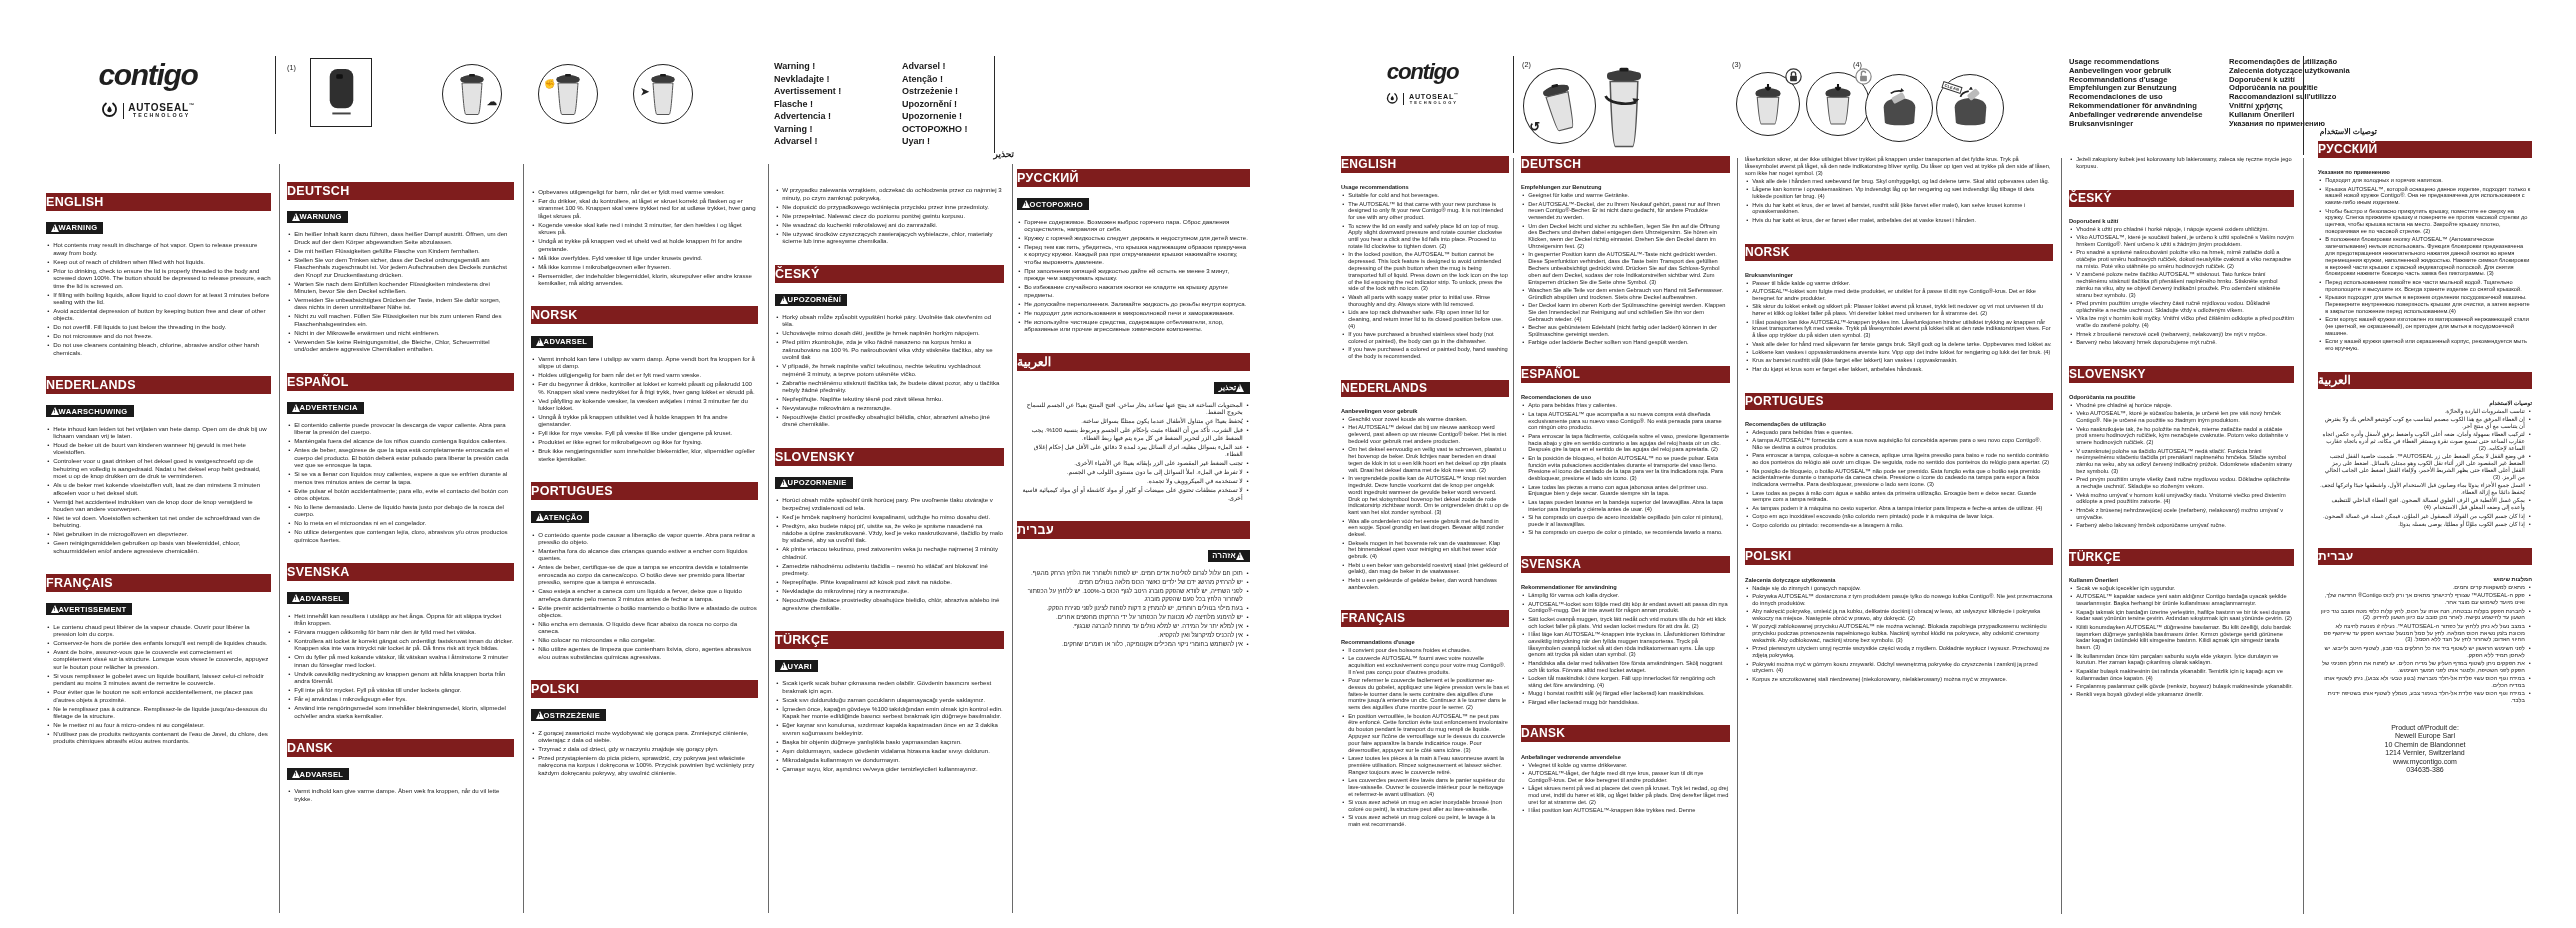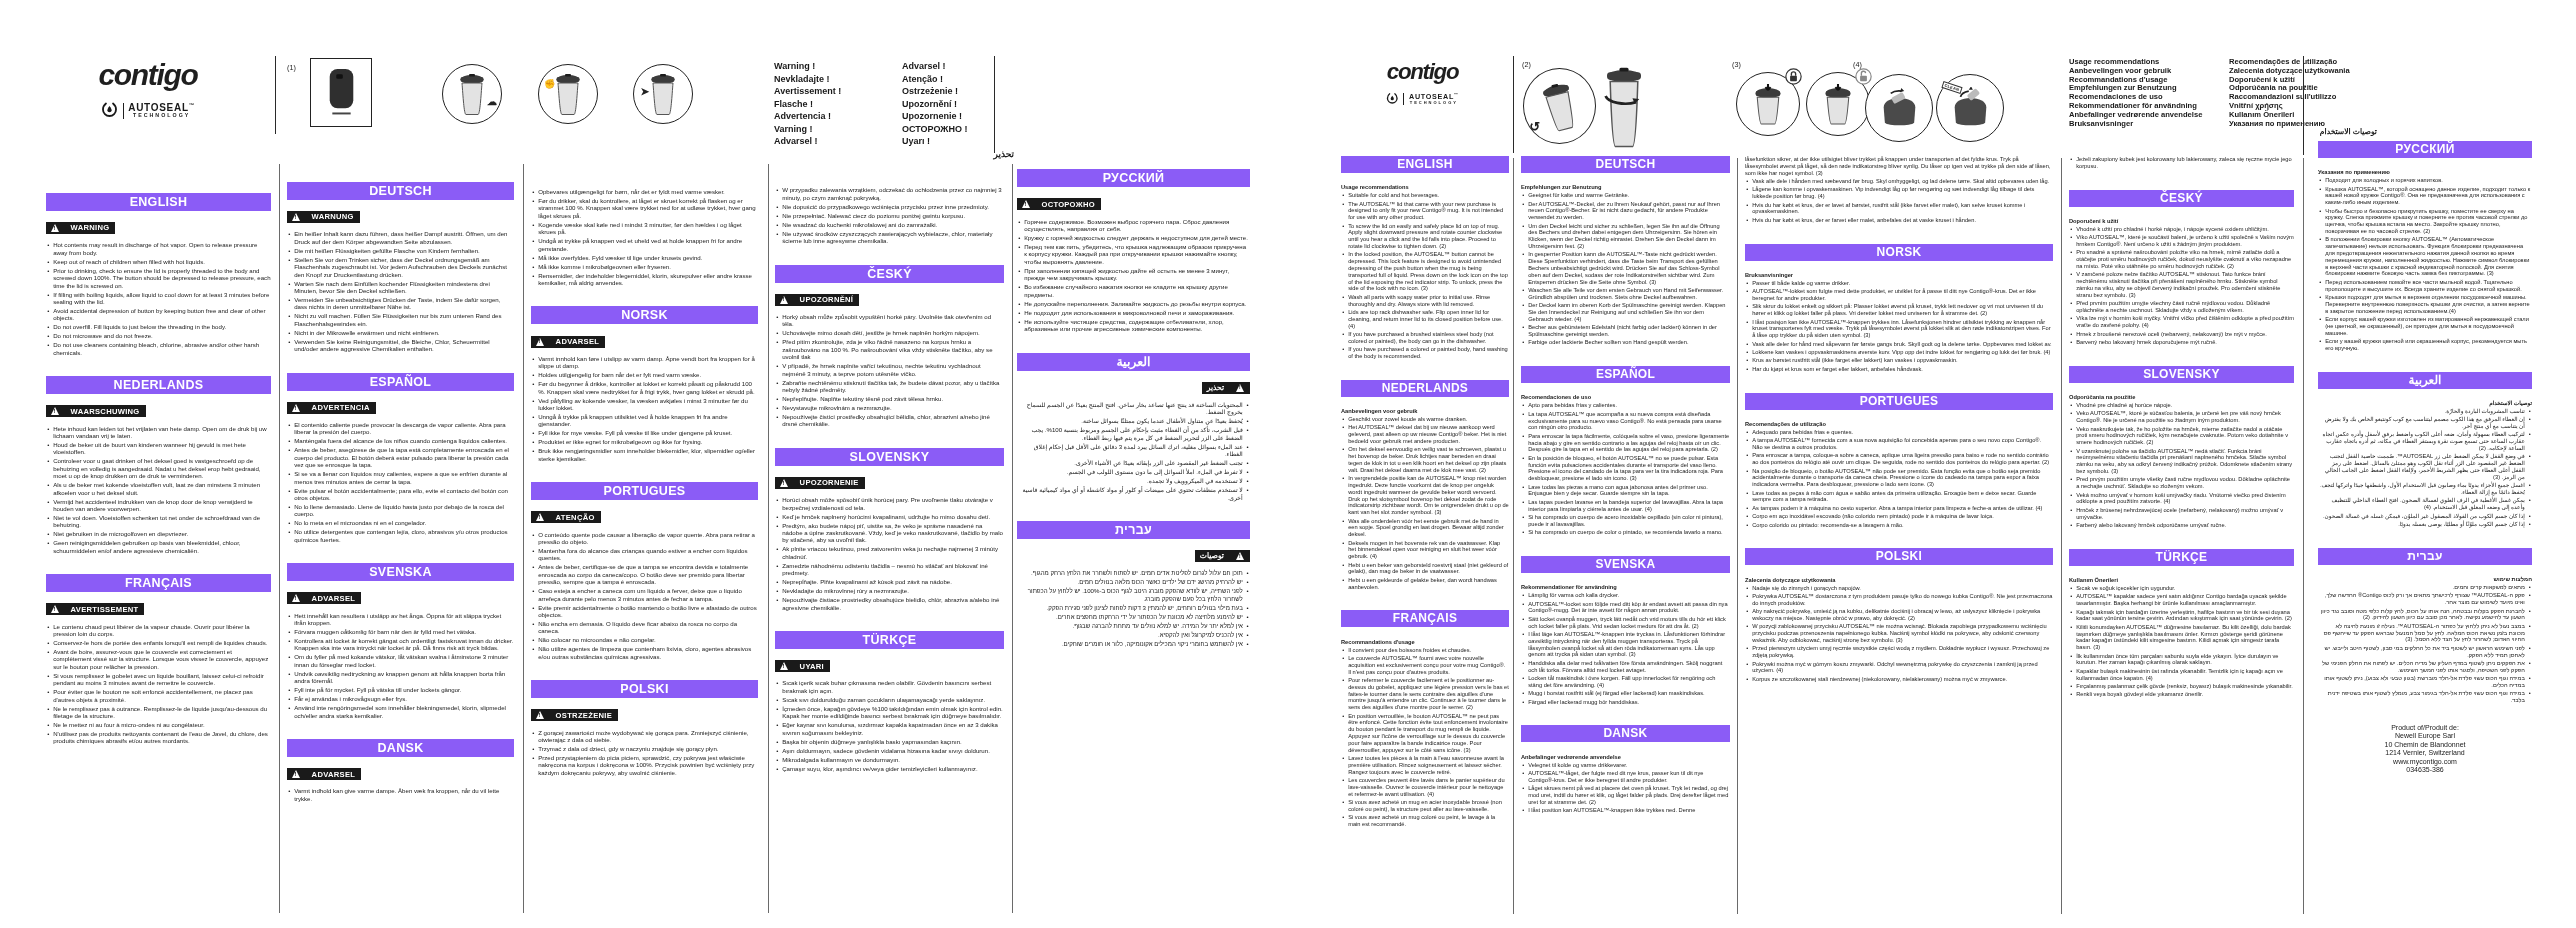--- a/index.html
+++ b/index.html
@@ -11,23 +11,23 @@
   
   .logo-word{font-weight:bold;font-style:italic;letter-spacing:-1.3px;color:#1f1f1f;}
   .as-badge{display:flex;align-items:center;justify-content:center;gap:4.6px;margin-top:9.2px;}
   .as-text{border-left:1.3px solid #1f1f1f;padding-left:4.6px;line-height:1;}
   .as-line1{font-weight:bold;letter-spacing:0.7px;}
   .as-line2{letter-spacing:2px;font-weight:bold;}
   .tm{font-size:55%;vertical-align:super;}
   
   .col{position:absolute;overflow:hidden;}
   .section{margin-bottom:20px;}
-  .bar{background:#8b5cf6;color:#fff;text-align:center;font-weight:bold;
+  .bar{background:#7f1d1d;color:#fff;text-align:left;font-weight:bold;
        height:18px;line-height:18px;font-size:12.5px;letter-spacing:0.3px;margin-bottom:11.2px;}
-  .badge{display:inline-flex;align-items:center;gap:12px;background:#1a1a1a;color:#fff;
+  .badge{display:inline-flex;align-items:center;gap:0;background:#1a1a1a;color:#fff;
          font-weight:bold;font-size:7.6px;padding:2px 6px 2px 4.6px;margin-bottom:7.2px;letter-spacing:0.3px;}
   .tri{position:relative;width:0;height:0;border-left:4.6px solid transparent;
        border-right:4.6px solid transparent;border-bottom:8px solid #fff;display:inline-block;}
   .tri::after{content:"!";position:absolute;left:-1.3px;top:0.7px;color:#1a1a1a;font-size:6px;
        font-weight:bold;line-height:7.2px;width:2.6px;text-align:center;}
   .lead{font-weight:bold;margin-bottom:1.3px;}
   .section ul{margin:0;padding:0;list-style:none;}
   .section li{position:relative;padding-left:7.2px;margin-bottom:1.6px;}
   .section li::before{content:"\2022";position:absolute;left:1.3px;top:0;}
   .section li.no-marker{padding-left:0;}
@@ -341,21 +341,21 @@
             <li>يُحفظ بعيدًا عن متناول الأطفال عندما يكون ممتلئًا بسوائل ساخنة.</li>
             <li>قبل الشرب، تأكد من أن الغطاء مثبت بإحكام على الجسم ومربوط بنسبة 100%. يجب الضغط على الزر لتحرير الضغط في كل مرة يتم فيها ربط الغطاء.</li>
             <li>عند الملء بسوائل مغلية، اترك السائل يبرد لمدة 3 دقائق على الأقل قبل إحكام إغلاق الغطاء.</li>
             <li>تجنب الضغط غير المقصود على الزر بإبقائه بعيدًا عن الأشياء الأخرى.</li>
             <li>لا تفرط في الملء. املأ السوائل إلى ما دون مستوى اللولب في الجسم.</li>
             <li>لا تستخدمه في الميكروويف ولا تجمده.</li>
             <li>لا تستخدم منظفات تحتوي على مبيضات أو كلور أو مواد كاشطة أو أي مواد كيميائية قاسية أخرى.</li>
           </ul></div>
       <div class="section" dir="rtl"><div class="bar">עברית</div><div class="badge">
             <span class="tri"></span>
-            <span>توصيات</span>
+            <span>אזהרה</span>
           </div><ul>
             <li>תוכן חם עלול לגרום לפליטת אדים חמים. יש לפתוח ולשחרר את הלחץ הרחק מהגוף.</li>
             <li>יש להרחיק מהישג ידם של ילדים כאשר הכוס מלאה בנוזלים חמים.</li>
             <li>לפני השתייה, יש לוודא שהפקק מוברג היטב לגוף הכוס ב-100%. יש ללחוץ על הכפתור לשחרור הלחץ בכל פעם שהפקק מוברג.</li>
             <li>בעת מילוי בנוזלים רותחים, יש להמתין 3 דקות לפחות לצינון לפני סגירת הפקק.</li>
             <li>יש להימנע מלחיצה לא מכוונת על הכפתור על ידי הרחקתו מחפצים אחרים.</li>
             <li>אין למלא יתר על המידה. יש למלא נוזלים עד מתחת להברגה שבגוף.</li>
             <li>אין להכניס למיקרוגל ואין להקפיא.</li>
             <li>אין להשתמש בחומרי ניקוי המכילים אקונומיקה, כלור או חומרים שוחקים.</li>
           </ul></div>

